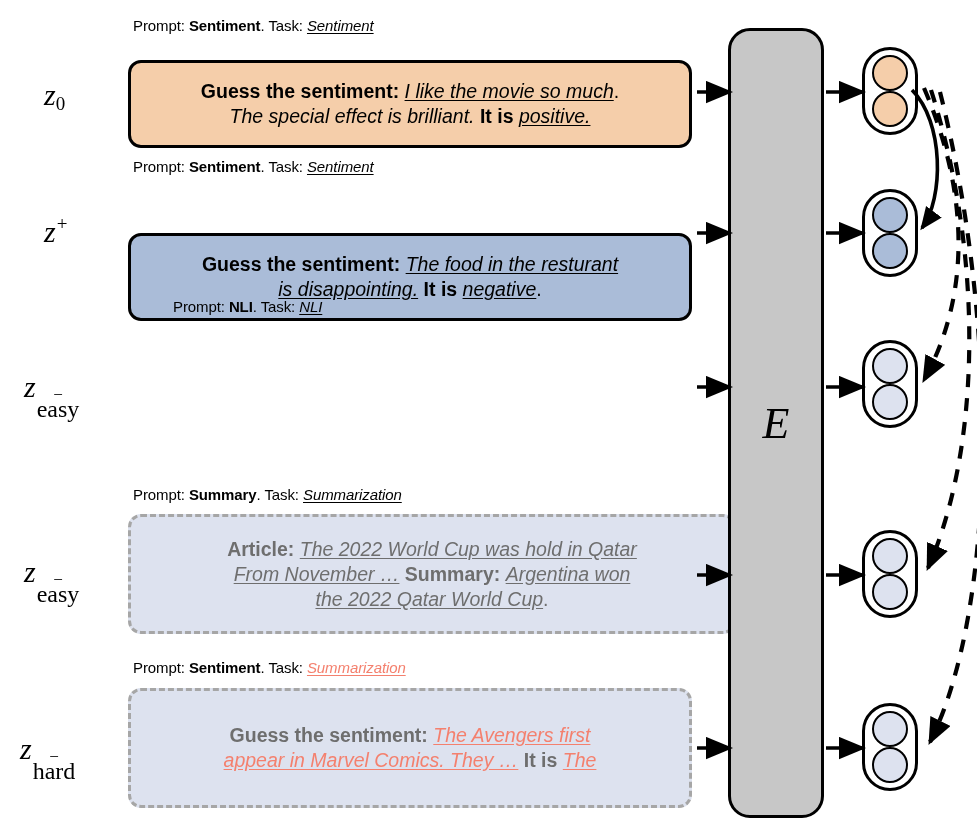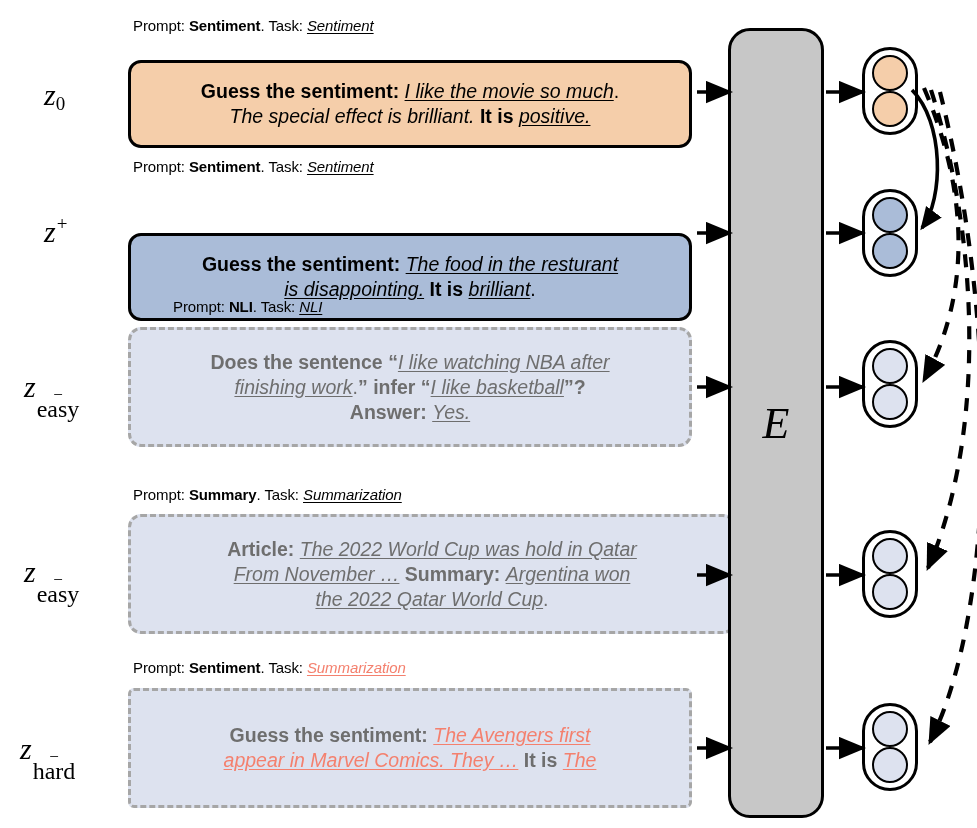--- a/index.html
+++ b/index.html
@@ -93,43 +93,36 @@
       <span class="zsup">+</span>
   </div>
 
   <div class="caption" style="left:133px;top:158px;">
     <span>Prompt: </span><b>Sentiment</b><span>. Task: </span><span class="u">Sentiment</span>
   </div>
 
   <div class="box solid box-blue" style="left:128px;top:188px;width:564px;height:88px;margin-top:45px;">
     <div class="txt">
       <b>Guess the sentiment:</b> <span class="u">The food in the resturant</span><br>
-      <span class="u">is disappointing.</span> <b>It is</b> <span class="u">brilliant</span>.
+      <span class="u">is disappointing.</span> <b>It is</b> <span class="u">negative</span>.
     </div>
   </div>
 
   <div class="zlabel" style="left:24px;top:370px;">
     <span class="zbase">z</span>
     <span class="zstack">
       <span class="bar">−</span>
       <span class="sub">easy</span>
     </span>
   </div>
 
   <div class="caption" style="left:133px;top:298px;margin-left:40px;">
     <span>Prompt: </span><b>NLI</b><span>. Task: </span><span class="u">NLI</span>
   </div>
 
-  <div class="box dashed box-lav" style="left:128px;top:327px;width:564px;height:120px;">
-    <div class="txt gray-text">
-      <b>Does the sentence</b> <b>“</b><span class="u">I like watching NBA after</span><br>
-      <span class="u">finishing work</span>.<b>”</b> <b>infer</b> <b>“</b><span class="u">I like basketball</span><b>”?</b><br>
-      <b>Answer:</b> <span class="u">Yes.</span>
-    </div>
-  </div>
 
   <div class="zlabel" style="left:24px;top:555px;">
     <span class="zbase">z</span>
     <span class="zstack">
       <span class="bar">−</span>
       <span class="sub">easy</span>
     </span>
   </div>
 
   <div class="caption" style="left:133px;top:486px;">
@@ -149,21 +142,21 @@
     <span class="zstack">
       <span class="bar">−</span>
       <span class="sub">hard</span>
     </span>
   </div>
 
   <div class="caption" style="left:133px;top:659px;">
     <span>Prompt: </span><b>Sentiment</b><span>. Task: </span><span class="ured">Summarization</span>
   </div>
 
-  <div class="box dashed box-lav" style="left:128px;top:688px;width:564px;height:120px;border-radius:6px;">
+  <div class="box dashed box-lav" style="left:128px;top:688px;width:564px;height:120px;">
     <div class="txt gray-text">
       <b>Guess the sentiment:</b> <span class="ured">The Avengers first</span><br>
       <span class="ured">appear in Marvel Comics. They …</span> <b>It is</b> <span class="ured">The</span><br>
     </div>
   </div>
 
   <div id="encoder">
     <span class="elabel">E</span>
   </div>
 

